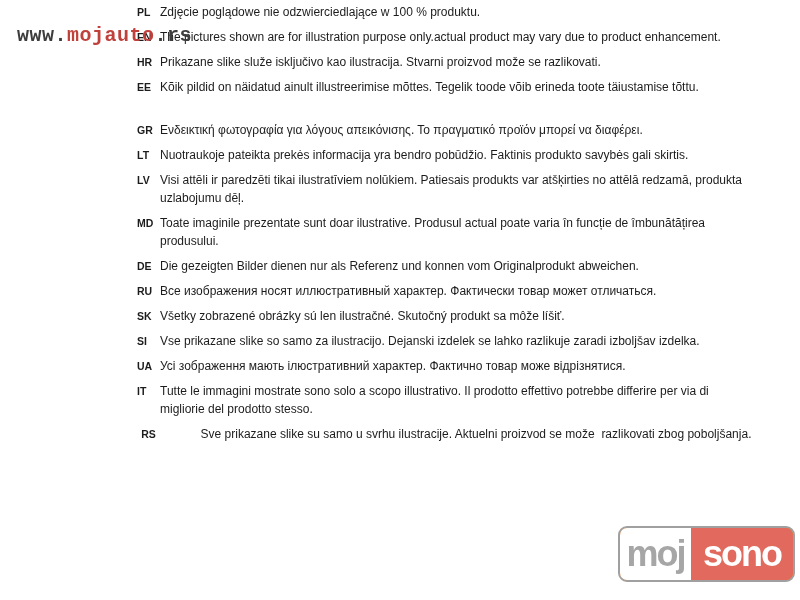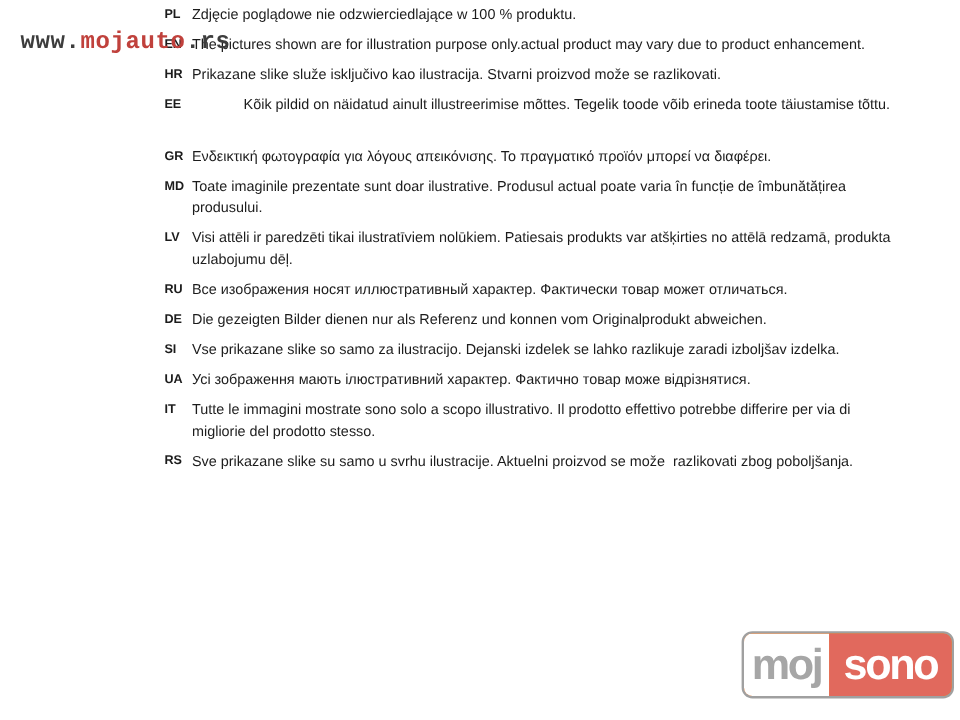--- a/index.html
+++ b/index.html
@@ -22,22 +22,22 @@
     top: 3px;
     left: 137px;
     width: 660px;
   }
   .row {
     display: flex;
     align-items: flex-start;
     margin-bottom: 7px;
     color: #1c1c1c;
   }
-  .row.big-gap { margin-bottom: 25px; gap: 43px; }
-  .row:last-child { margin-bottom: 0; }
+  .row.big-gap { margin-bottom: 25px; }
+  .row:last-child { margin-bottom: 0; text-align: center; }
   .lang {
     flex: 0 0 23px;
     width: 23px;
     font-size: 10.5px;
     font-weight: 700;
     line-height: 18px;
     color: #1c1c1c;
   }
   .text {
     width: 632px;
@@ -113,36 +113,44 @@
     </div>
     <div class="row big-gap">
       <span class="lang">EE</span>
       <span class="text">Kõik pildid on näidatud ainult illustreerimise mõttes. Tegelik toode võib erineda toote täiustamise tõttu.</span>
     </div>
     <div class="row">
       <span class="lang">GR</span>
       <span class="text">Ενδεικτική φωτογραφία για λόγους απεικόνισης. Το πραγματικό προϊόν μπορεί να διαφέρει.</span>
     </div>
     <div class="row">
-      <span class="lang">MD</span>
-      <span class="text">Toate imaginile prezentate sunt doar ilustrative. Produsul actual poate varia în funcție de îmbunătățirea
-produsului.</span>
+      <span class="lang">LT</span>
+      <span class="text">Nuotraukoje pateikta prekės informacija yra bendro pobūdžio. Faktinis produkto savybės gali skirtis.</span>
     </div>
     <div class="row">
       <span class="lang">LV</span>
       <span class="text">Visi attēli ir paredzēti tikai ilustratīviem nolūkiem. Patiesais produkts var atšķirties no attēlā redzamā, produkta
 uzlabojumu dēļ.</span>
     </div>
     <div class="row">
+      <span class="lang">MD</span>
+      <span class="text">Toate imaginile prezentate sunt doar ilustrative. Produsul actual poate varia în funcție de îmbunătățirea
+produsului.</span>
+    </div>
+    <div class="row">
+      <span class="lang">DE</span>
+      <span class="text">Die gezeigten Bilder dienen nur als Referenz und konnen vom Originalprodukt abweichen.</span>
+    </div>
+    <div class="row">
       <span class="lang">RU</span>
       <span class="text">Все изображения носят иллюстративный характер. Фактически товар может отличаться.</span>
     </div>
     <div class="row">
-      <span class="lang">DE</span>
-      <span class="text">Die gezeigten Bilder dienen nur als Referenz und konnen vom Originalprodukt abweichen.</span>
+      <span class="lang">SK</span>
+      <span class="text">Všetky zobrazené obrázky sú len ilustračné. Skutočný produkt sa môže líšiť.</span>
     </div>
     <div class="row">
       <span class="lang">SI</span>
       <span class="text">Vse prikazane slike so samo za ilustracijo. Dejanski izdelek se lahko razlikuje zaradi izboljšav izdelka.</span>
     </div>
     <div class="row">
       <span class="lang">UA</span>
       <span class="text">Усі зображення мають ілюстративний характер. Фактично товар може відрізнятися.</span>
     </div>
     <div class="row">

